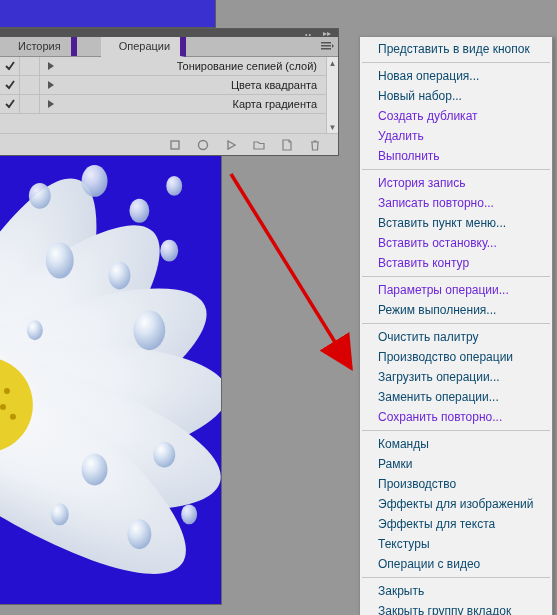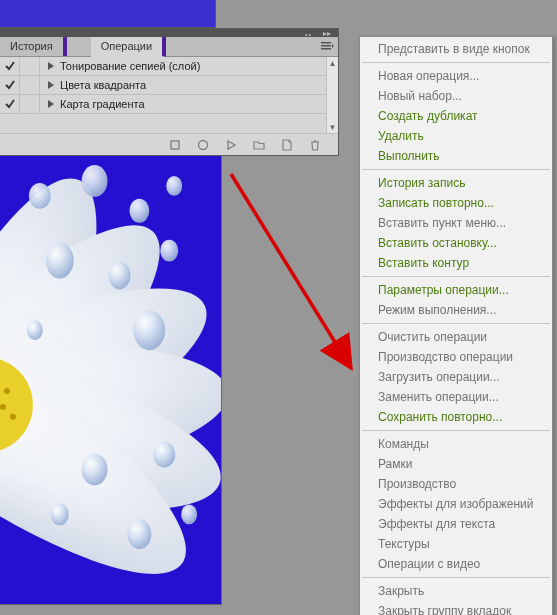--- a/index.html
+++ b/index.html
@@ -68,24 +68,24 @@
   }
   .tabs {
     height: 20px;
     background: #bdbdbd;
     display: flex;
     align-items: stretch;
     position: relative;
     border-bottom: 1px solid #8f8f8f;
   }
   .tab {
-    padding: 3px 10px 0 10px;
+    padding: 3px 10px 0 18px;
     font-size: 11px;
     color: #333;
-    border-right: 4px solid #4c1d95;
+    border-right: 6px solid #4c1d95;
     cursor: pointer;
   }
   .tab.active {
     background: #d6d6d6;
     border-bottom: 1px solid #d6d6d6;
     margin-bottom: -1px;
     margin-left: 24px;
   }
   .tab-menu {
     position: absolute;
@@ -119,23 +119,24 @@
   .tri {
     width: 0; height: 0;
     border-top: 4px solid transparent;
     border-bottom: 4px solid transparent;
     border-left: 6px solid #555;
     margin: 0 6px 0 8px;
   }
   .row-label {
     flex: 1;
     color: #222;
-    padding-right: 10px;
+    padding-right: 21px;
     white-space: nowrap;
     overflow: hidden;
+    text-align: right;
   }
   .row-aux {
     width: 16px; height: 14px;
     margin-right: 4px;
     border: 1px solid #888;
     border-radius: 1px;
     background: #e9e9e9;
   }
   .vscroll {
     position: absolute;
@@ -173,25 +174,25 @@
     top: 36px;
     width: 194px;
     background: #f1f1f1;
     border: 1px solid #8b8b8b;
     box-shadow: 2px 2px 4px rgba(0,0,0,0.25);
     padding: 2px 0;
   }
   .menu-item {
     padding: 3px 14px 3px 18px;
     font-size: 12px;
-    color: #737373;
+    color: #0c4a6e;
     cursor: pointer;
     white-space: nowrap;
   }
-  .menu-item.disabled { color: #4d7c0f; cursor: default; }
+  .menu-item.disabled { color: #6d28d9; cursor: default; }
   .menu-sep {
     border-top: 1px solid #c6c6c6;
     margin: 3px 2px;
   }
 
   
   .arrow-annot {
     position: absolute;
     left: 225px; top: 168px;
     pointer-events: none;
@@ -362,21 +363,21 @@
   <div class="menu-sep"></div>
   <div class="menu-item disabled">История запись</div>
   <div class="menu-item disabled">Записать повторно...</div>
   <div class="menu-item">Вставить пункт меню...</div>
   <div class="menu-item disabled">Вставить остановку...</div>
   <div class="menu-item disabled">Вставить контур</div>
   <div class="menu-sep"></div>
   <div class="menu-item disabled">Параметры операции...</div>
   <div class="menu-item">Режим выполнения...</div>
   <div class="menu-sep"></div>
-  <div class="menu-item">Очистить операции</div>
+  <div class="menu-item">Очистить палитру</div>
   <div class="menu-item">Производство операции</div>
   <div class="menu-item">Загрузить операции...</div>
   <div class="menu-item">Заменить операции...</div>
   <div class="menu-item disabled">Сохранить повторно...</div>
   <div class="menu-sep"></div>
   <div class="menu-item">Команды</div>
   <div class="menu-item">Рамки</div>
   <div class="menu-item">Производство</div>
   <div class="menu-item">Эффекты для изображений</div>
   <div class="menu-item">Эффекты для текста</div>

